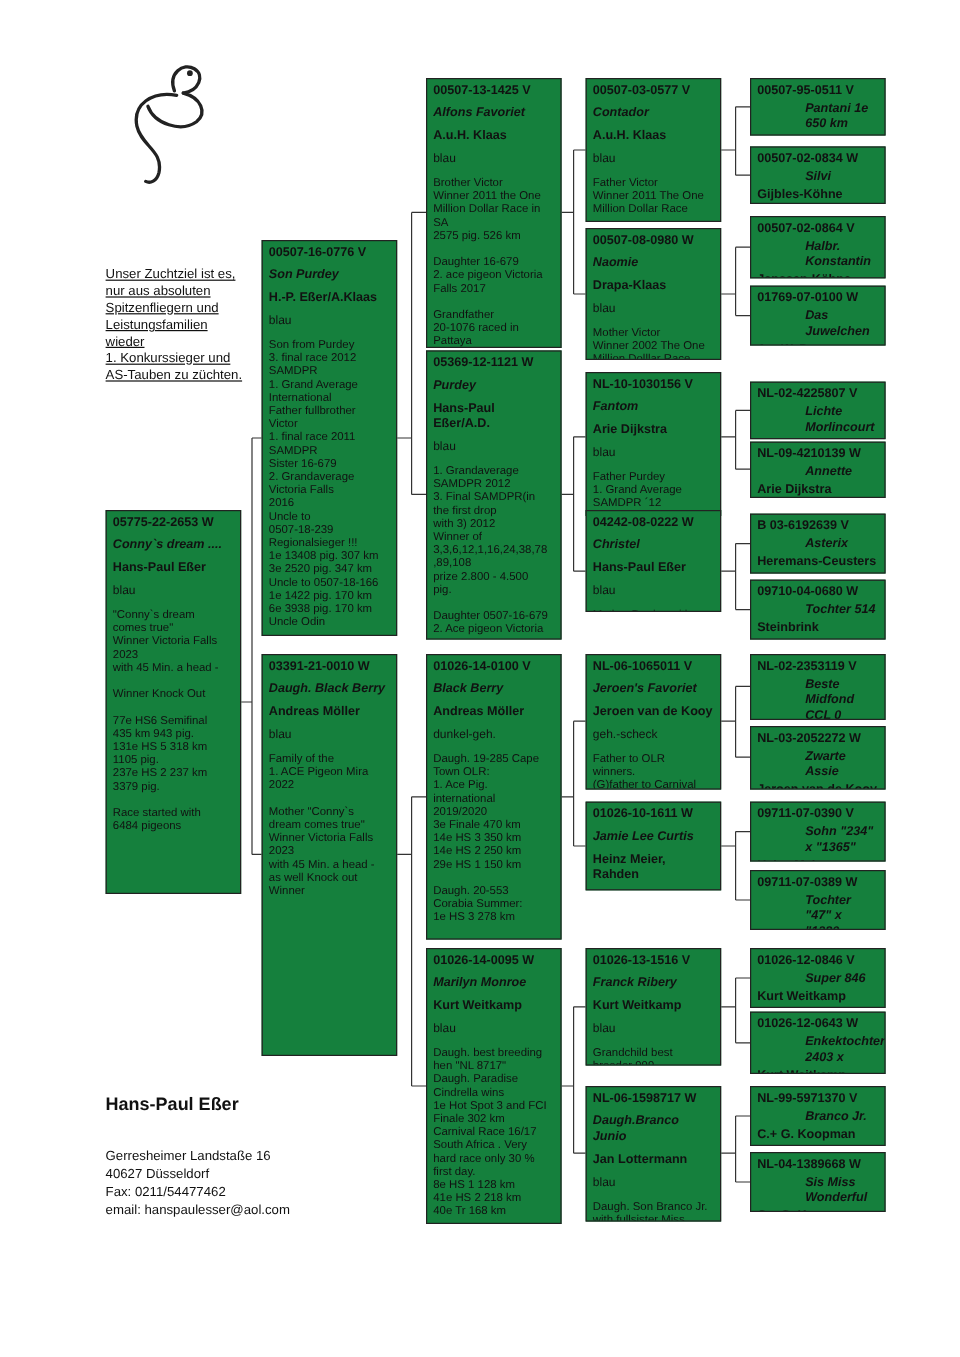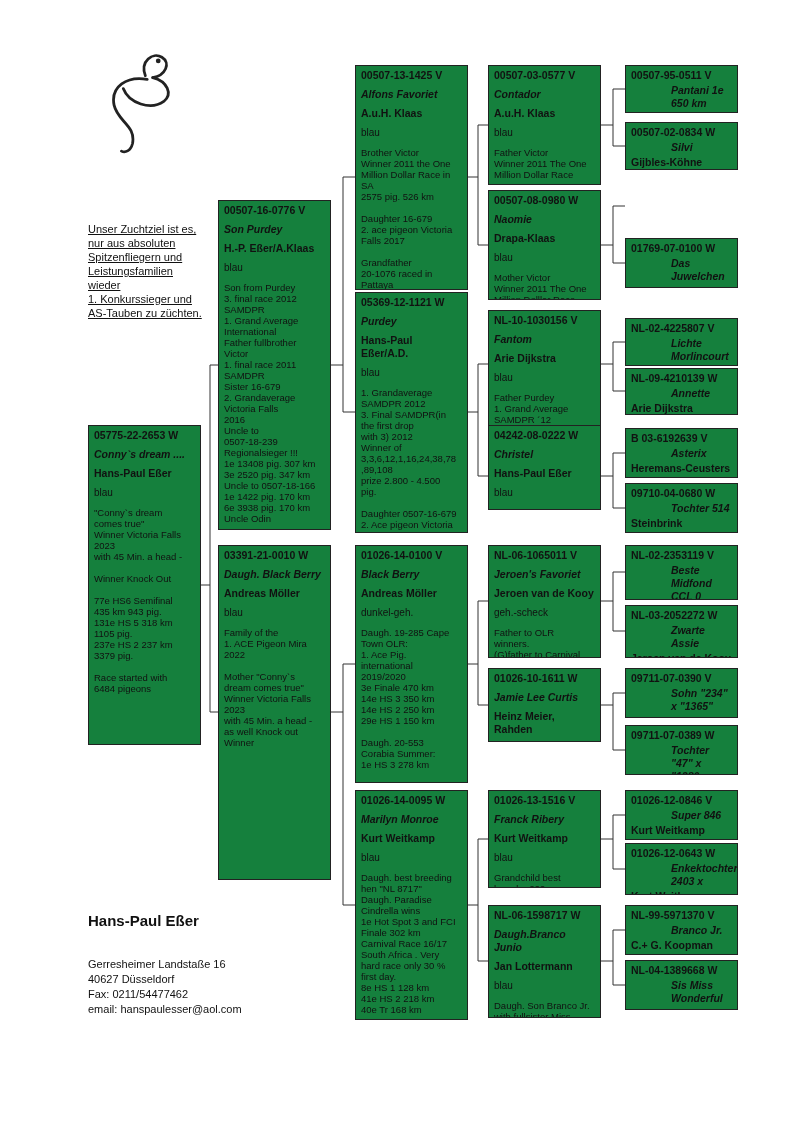--- a/index.html
+++ b/index.html
@@ -226,21 +226,21 @@
     <div class="details">Father Victor
 Winner 2011 The One
 Million Dollar Race</div>
   </div>
   <div class="pbox" style="left:488px;top:190px;height:110px">
     <div class="ring">00507-08-0980 W</div>
     <div class="pname">Naomie</div>
     <div class="breeder">Drapa-Klaas</div>
     <div class="pcolor">blau</div>
     <div class="details">Mother Victor
-Winner 2011 The One
+Winner 2002 The One
 Million Dolllar Race</div>
   </div>
   <div class="pbox" style="left:488px;top:310px;height:120px">
     <div class="ring">NL-10-1030156 V</div>
     <div class="pname">Fantom</div>
     <div class="breeder">Arie Dijkstra</div>
     <div class="pcolor">blau</div>
     <div class="details">Father Purdey
 1. Grand Average
 SAMDPR ´12</div>
@@ -290,20 +290,25 @@
   <div class="pbox small" style="left:625px;top:65px;height:48px">
     <div class="ring">00507-95-0511 V</div>
     <div class="pname">Pantani 1e 650 km</div>
     <div class="breeder">R.u.A. Eßer</div>
   </div>
   <div class="pbox small" style="left:625px;top:122px;height:48px">
     <div class="ring">00507-02-0834 W</div>
     <div class="pname">Silvi</div>
     <div class="breeder">Gijbles-Köhne</div>
   </div>
+  <div class="pbox small" style="left:625px;top:180px;height:52px">
+    <div class="ring">00507-02-0864 V</div>
+    <div class="pname">Halbr. Konstantin</div>
+    <div class="breeder">Janssen-Köhne</div>
+  </div>
   <div class="pbox small" style="left:625px;top:238px;height:50px">
     <div class="ring">01769-07-0100 W</div>
     <div class="pname">Das Juwelchen</div>
     <div class="breeder">A.u.W. Drapa</div>
   </div>
   <div class="pbox small" style="left:625px;top:318px;height:48px">
     <div class="ring">NL-02-4225807 V</div>
     <div class="pname">Lichte Morlincourt</div>
     <div class="breeder">Arie Dijkstra</div>
   </div>

